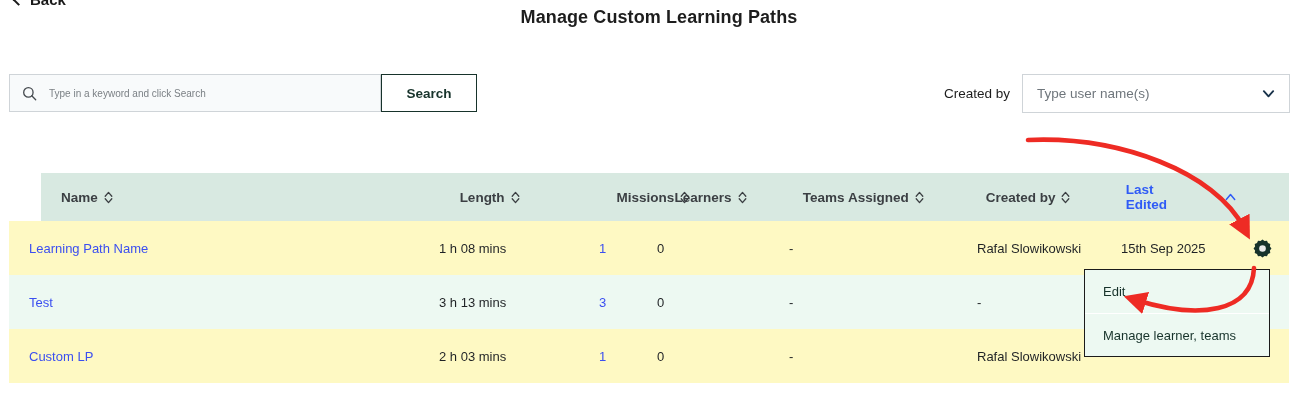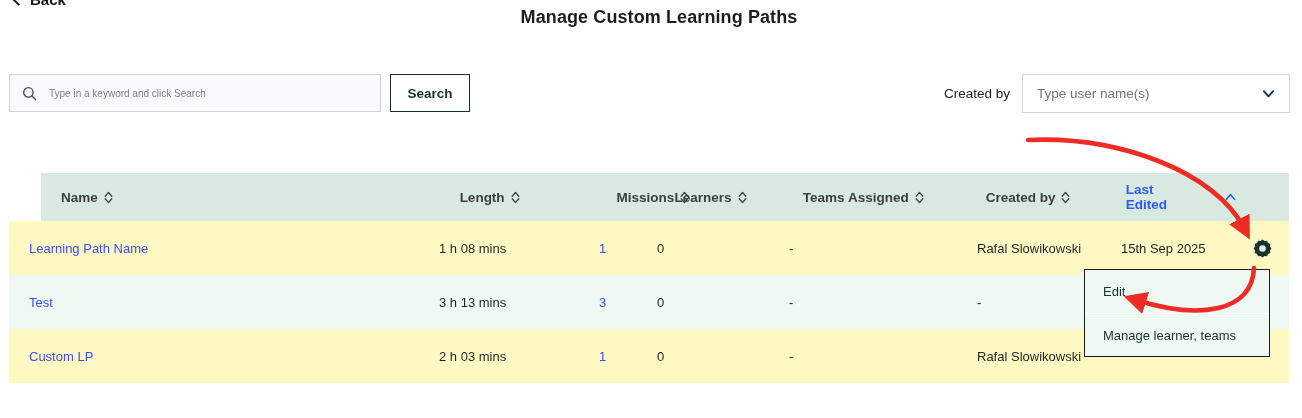--- a/index.html
+++ b/index.html
@@ -44,21 +44,21 @@
     padding: 0 12px;
   }
   .search-icon { width: 15px; height: 15px; flex: 0 0 auto; display:block; }
   .search-input {
     border: none; outline: none; background: transparent;
     font-family: "Liberation Sans", sans-serif;
     font-size: 10px; color: #2b2b2b; width: 100%;
   }
   .search-input::placeholder { color: #7b8085; }
   .search-btn {
-    margin-left: 9px; width: 80px; height: 38px;
+    width: 96px; height: 38px;
     background: #ffffff; border: 1px solid #17332b;
     font-family: "Liberation Sans", sans-serif;
     font-size: 13.5px; font-weight: 700; color: #17332b;
     cursor: pointer;
   }
 
   
   .createdby-row {
     position: absolute; right: 12px; top: 74px;
     display: flex; align-items: center; gap: 12px;

